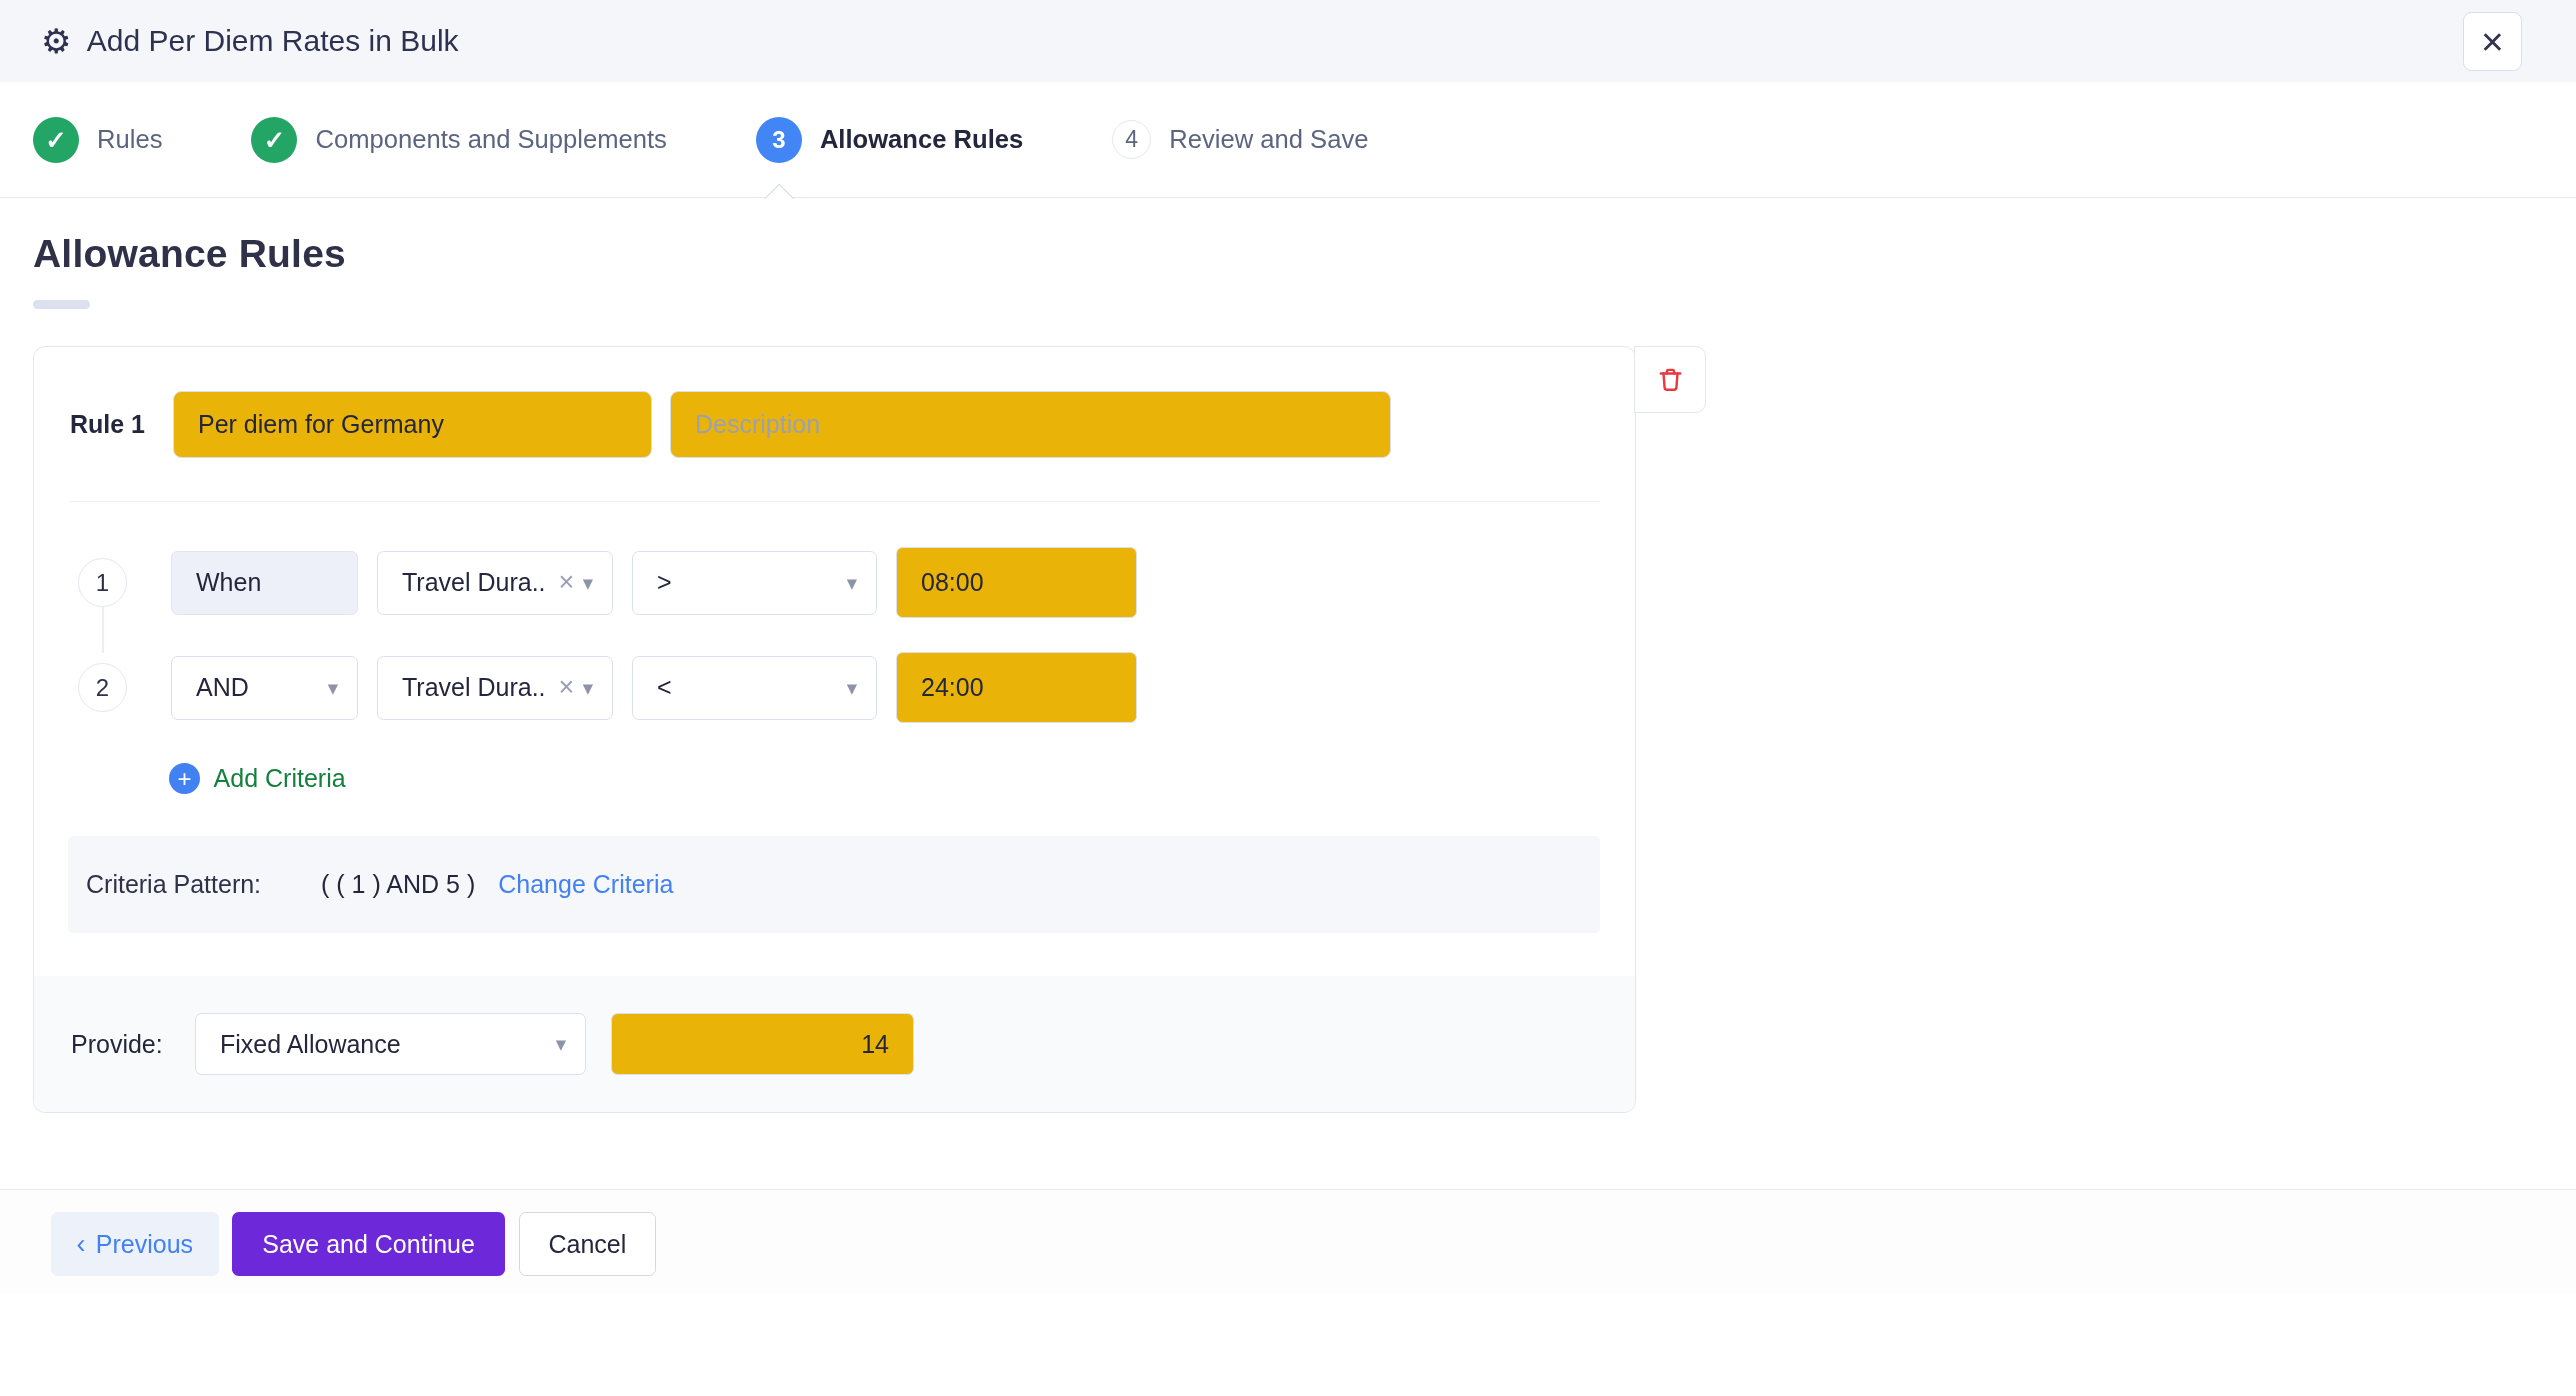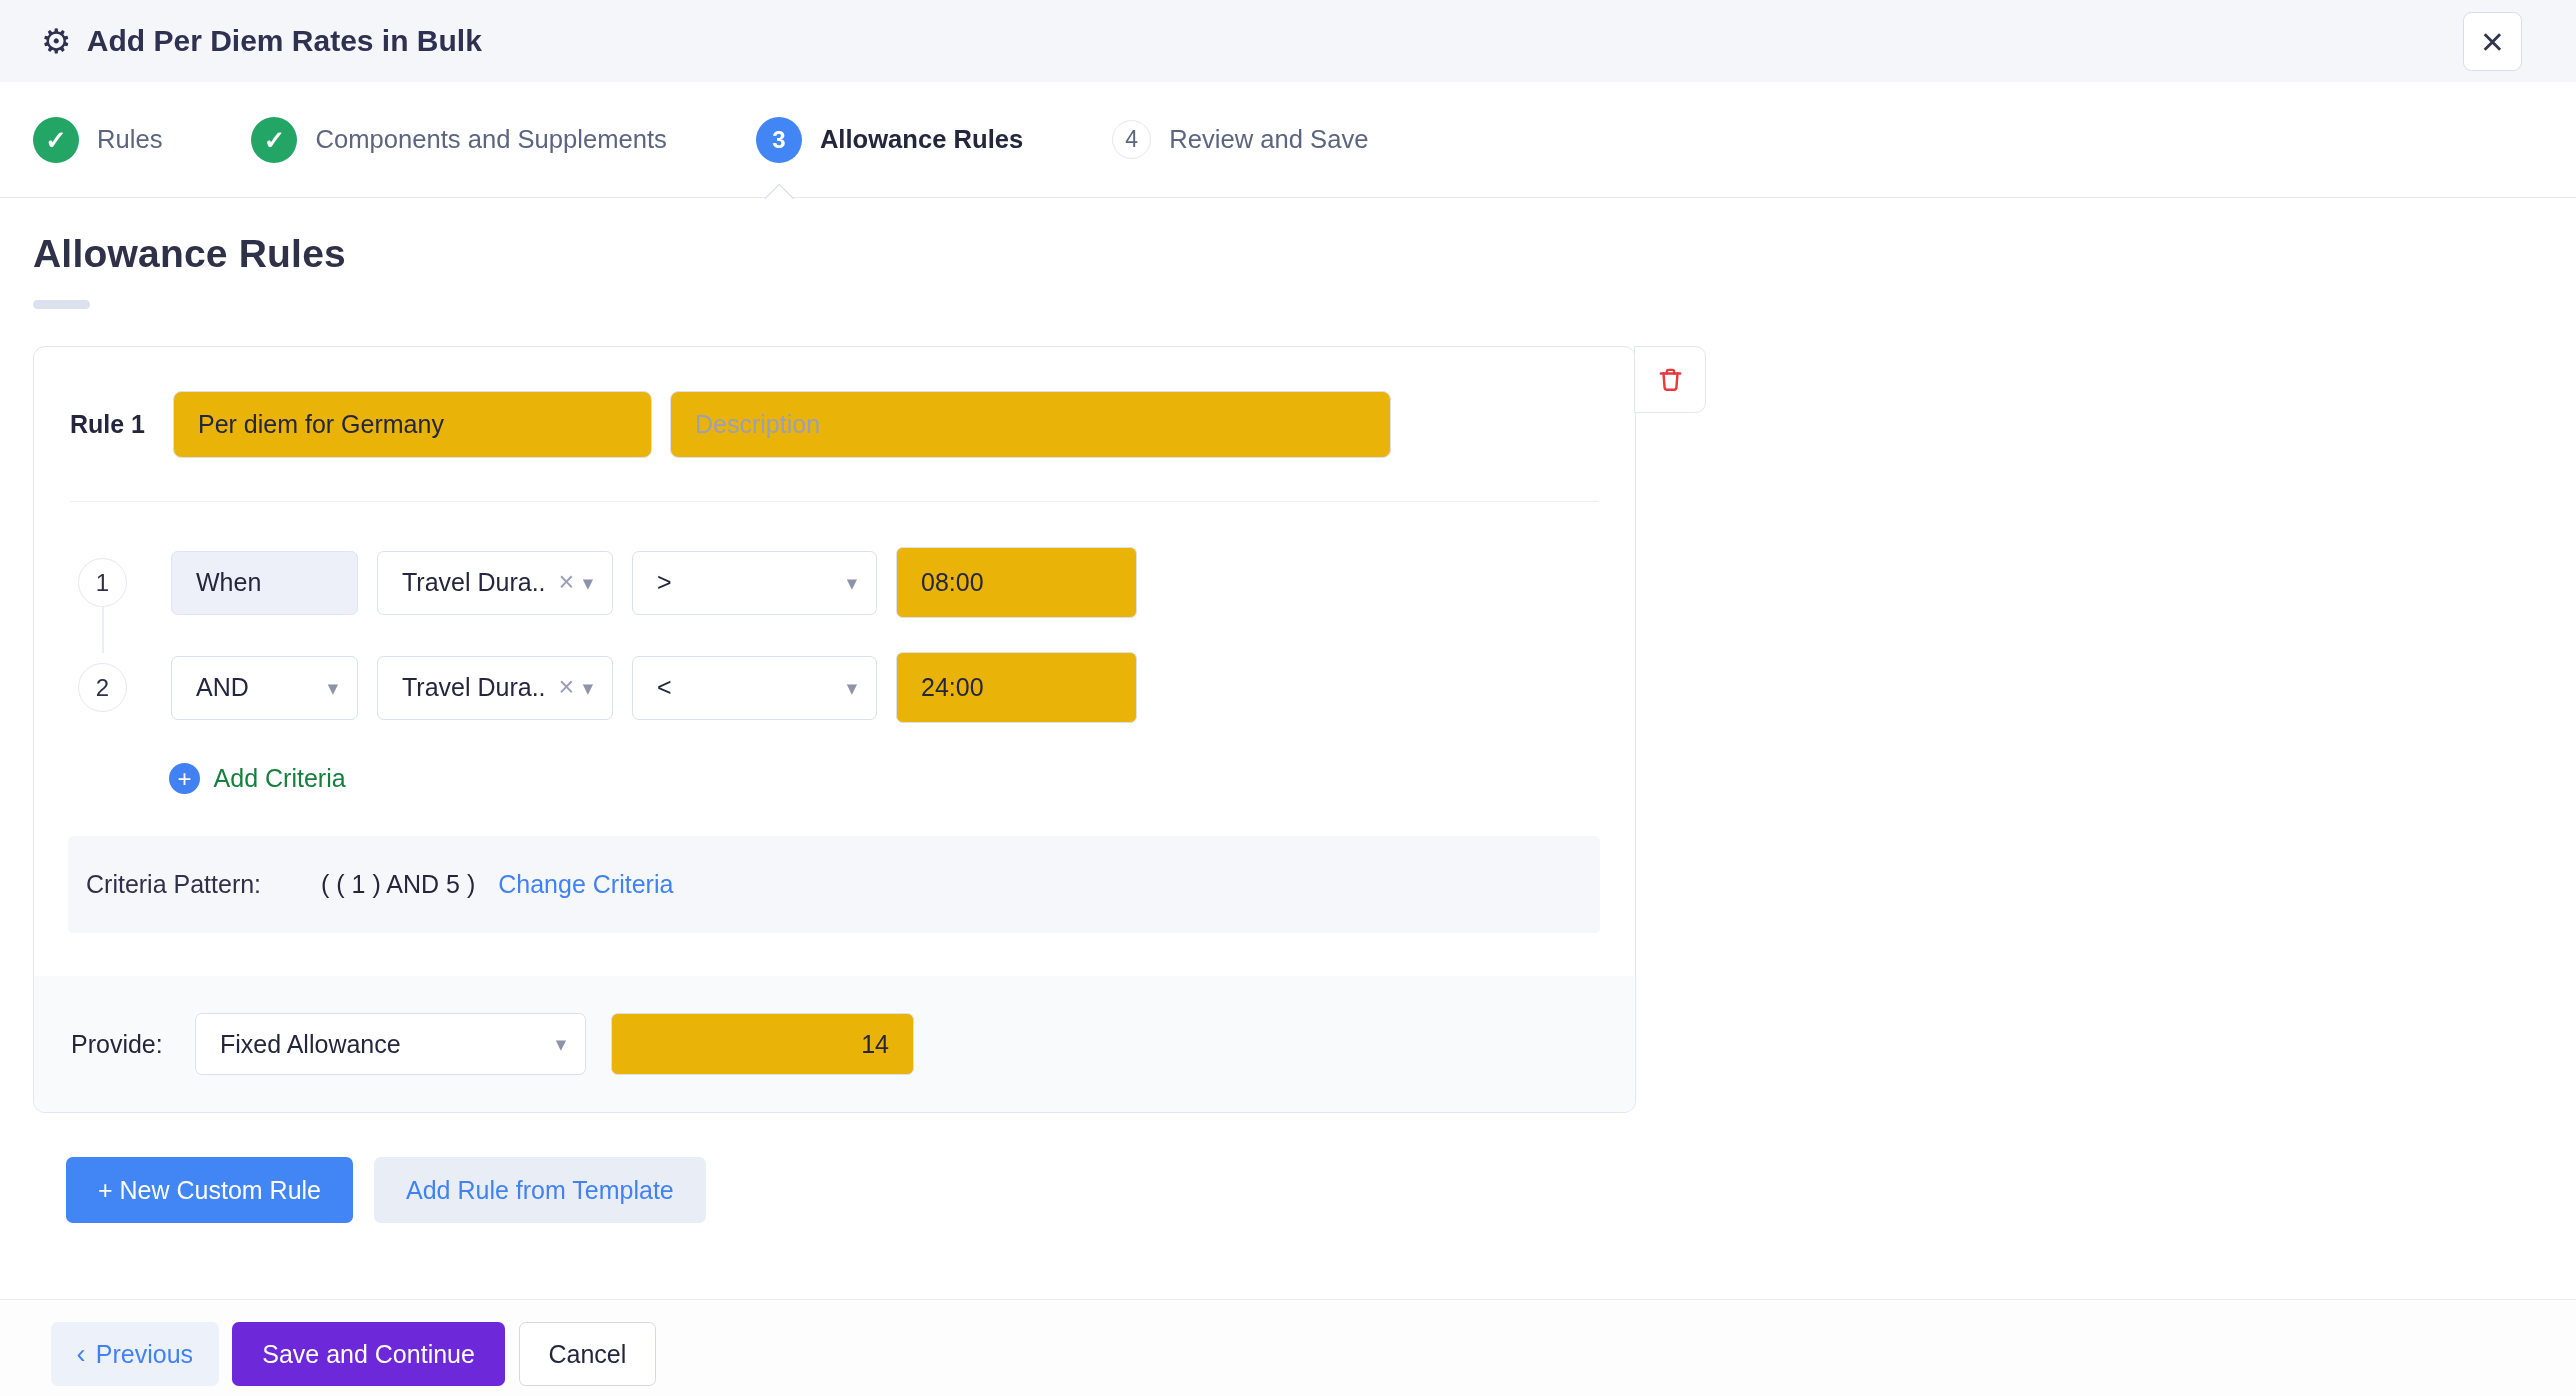--- a/index.html
+++ b/index.html
@@ -12,21 +12,21 @@
     position:relative;
   }
 
   
   .header {
     height:82px; background:#f5f6f9;
     display:flex; align-items:center;
     padding:0 54px 0 41px;
   }
   .gear { font-size:34px; color:#2e3150; margin-right:15.3px; line-height:1; }
-  .title { font-size:30px; font-weight:700; color:#2e3150; }
+  .title { font-size:30px; font-weight:400; color:#2e3150; }
   .close-btn {
     margin-left:auto; width:59px; height:59px;
     background:#fff; border:0.9px solid #d9dce9; border-radius:8.5px;
     display:flex; align-items:center; justify-content:center;
     font-size:39px; font-weight:400; color:#32344d; cursor:pointer; line-height:1;
   }
 
   
   .stepper {
     height:116px; background:#fff; border-bottom:0.9px solid #e5e8f2;
@@ -273,24 +273,20 @@
     <div class="provide-section">
       <span class="provide-label">Provide:</span>
       <div class="dd dd-provide">
         <span>Fixed Allowance</span>
         <span class="dd-caret">▾</span>
       </div>
       <input class="text-input amount-input" type="text" value="14" style="">
     </div>
   </div>
 
-  <div class="actions">
-    <button class="btn btn-primary">+ New Custom Rule</button>
-    <button class="btn btn-soft">Add Rule from Template</button>
-  </div>
 </div>
 
 <div class="footer">
   <button class="btn btn-footer btn-ghost">
     <span class="chev">‹</span>
     <span>Previous</span>
   </button>
   <button class="btn btn-footer btn-save">Save and Continue</button>
   <button class="btn btn-footer btn-cancel">Cancel</button>
 </div>

